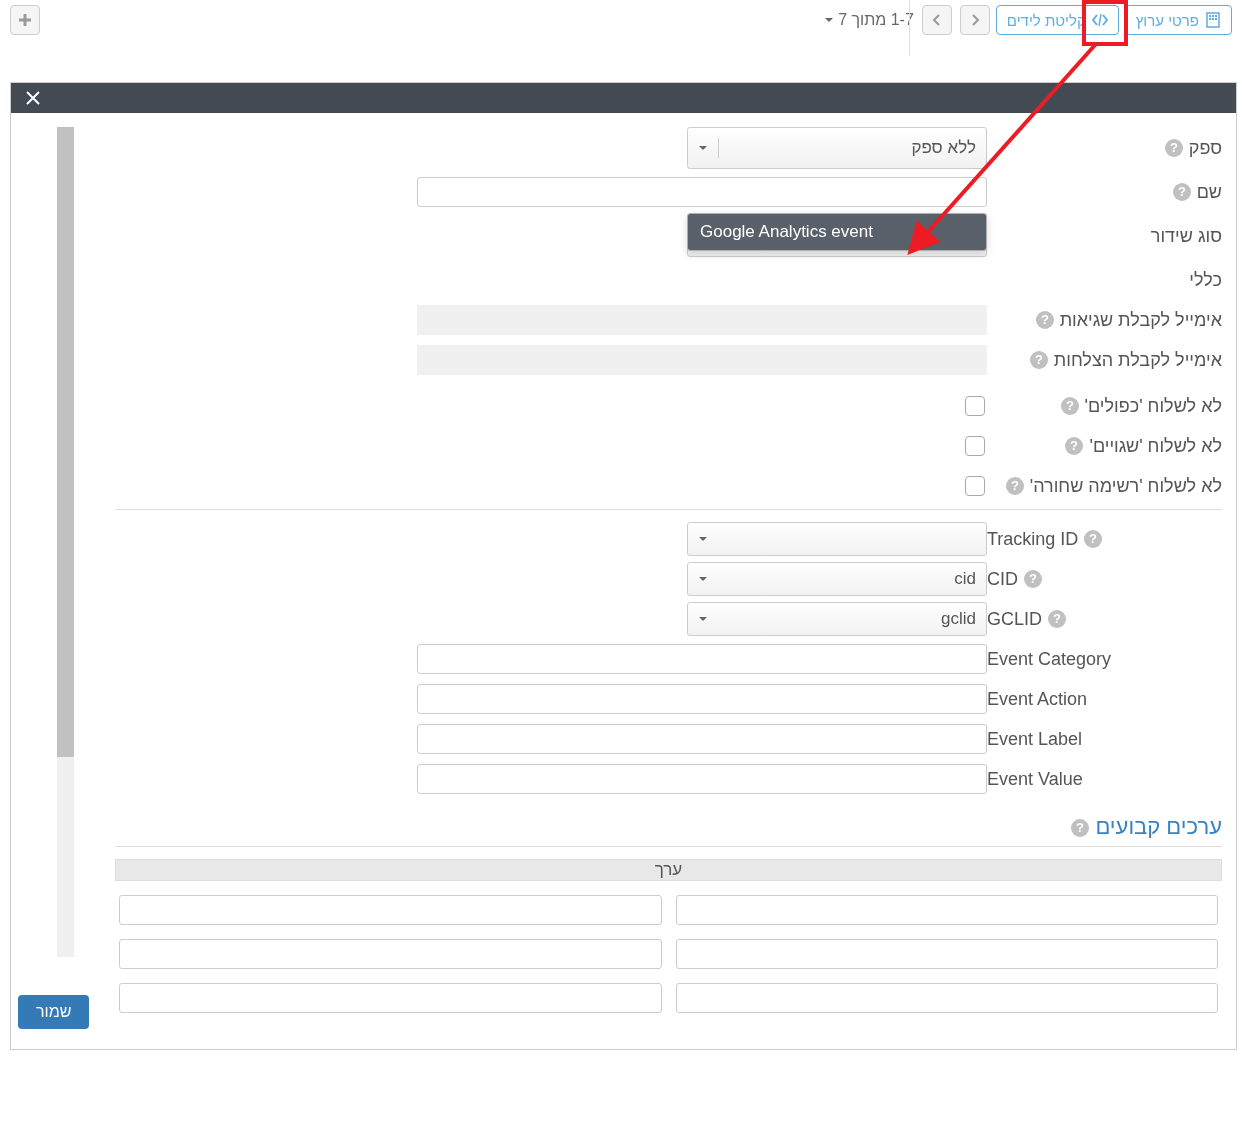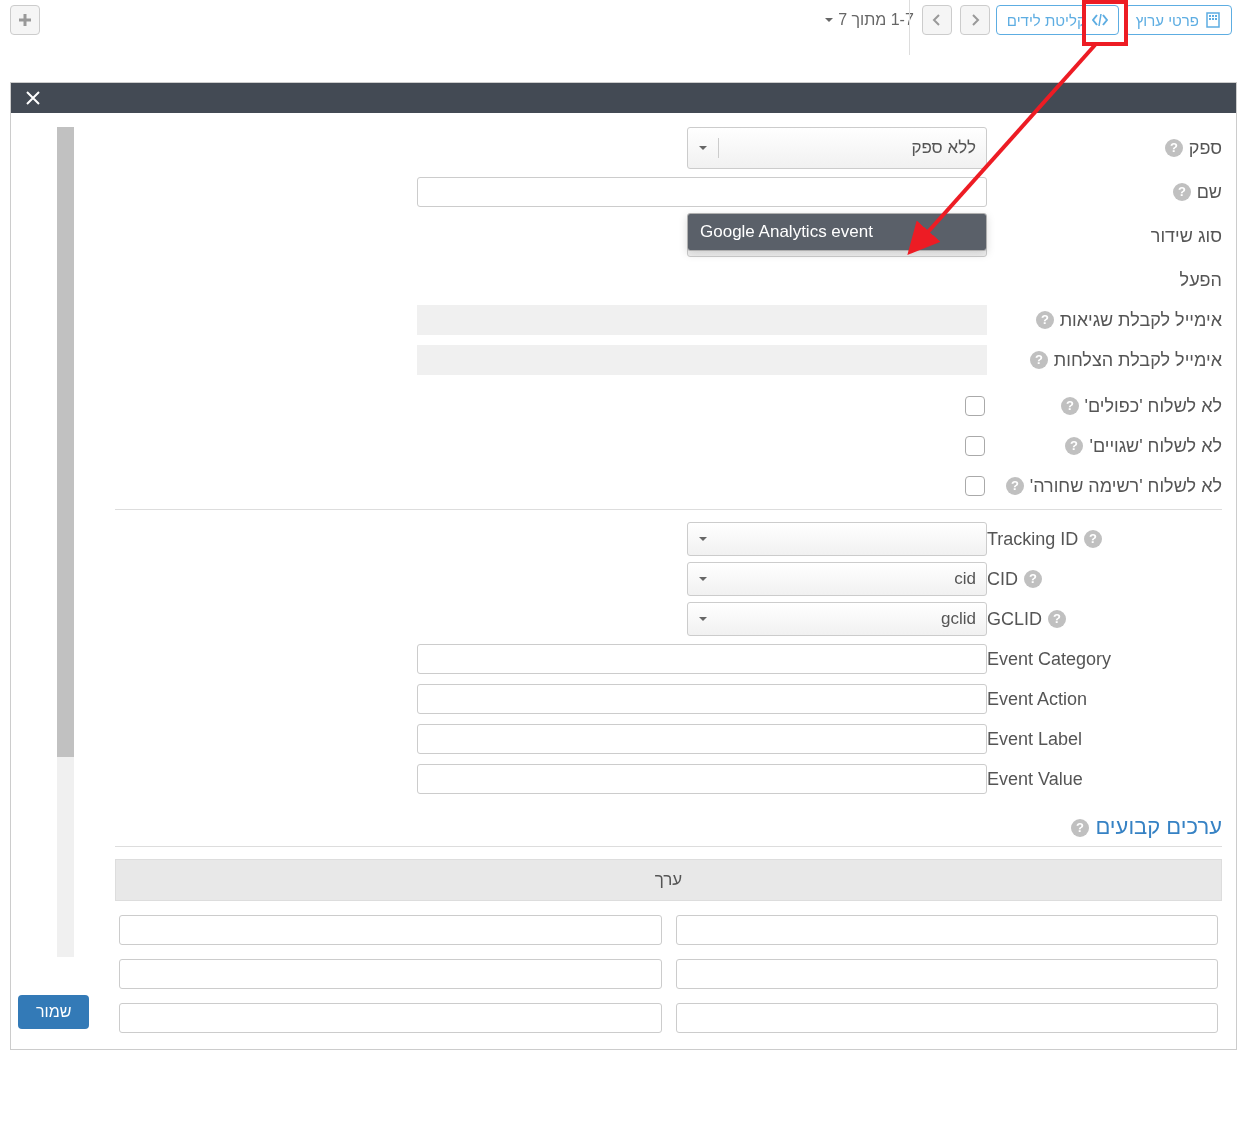--- a/index.html
+++ b/index.html
@@ -295,21 +295,20 @@
       width: calc(100% - 24px);
       margin-top: 8px;
     }
     .values-table-head {
       display: flex;
       background: #e8e8e8;
       border: 1px solid #ddd;
     }
     .values-table-head > div {
       flex: 1;
-      padding: 10px;
       text-align: center;
       font-size: 17px;
       color: #555;
       border-left: 1px solid #ddd;
     }
     .values-table-head > div:last-child { border-left: none; }
     .values-table-row {
       display: flex;
       gap: 14px;
       margin-top: 14px;
@@ -455,21 +454,21 @@
             <svg viewBox="0 0 10 10">
                 <path d="M1 3l4 4 4-4z"></path>
               </svg>
             <span style="margin-left:auto;">Google Analytics event</span>
           </div>
         </div>
       </div>
 
       <div class="form-row">
         <div class="form-label">
-          <span>הפעל</span>
+          <span>כללי</span>
         </div>
       </div>
 
       <div class="form-row">
         <div class="form-label">
           <span>אימייל לקבלת שגיאות</span>
           <svg class="help-icon" viewBox="0 0 18 18">
               <circle cx="9" cy="9" r="9"></circle>
               <text x="9" y="13" text-anchor="middle">?</text>
             </svg>

